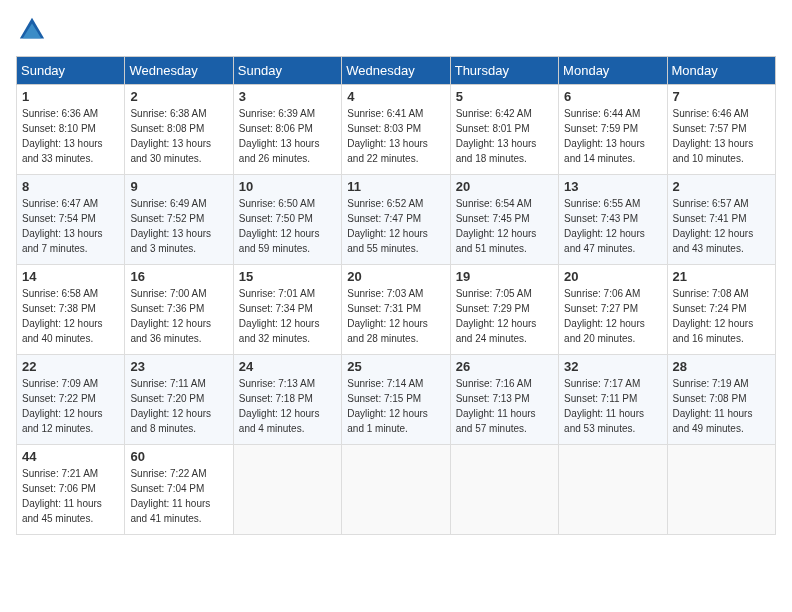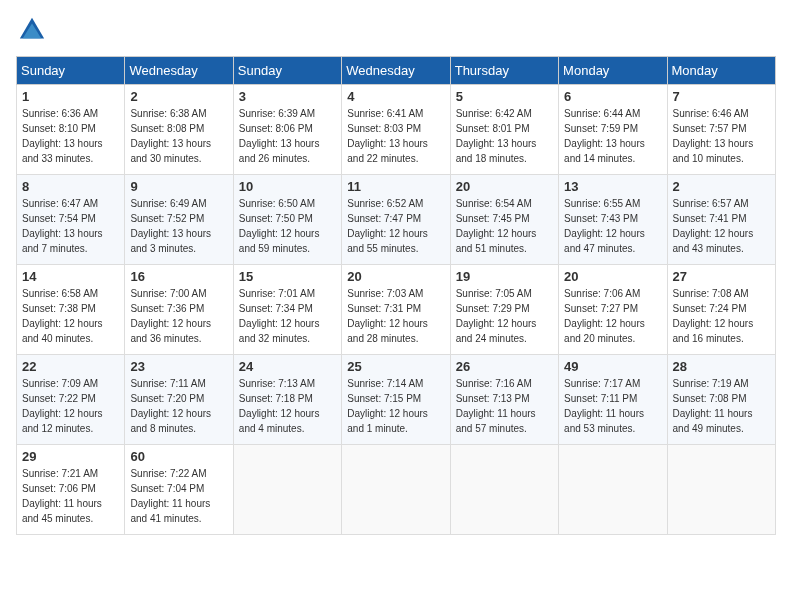--- a/index.html
+++ b/index.html
@@ -286,21 +286,21 @@
       </td>
         <td>
         <span class="day-num">20</span>
         <div class="day-info">
           Sunrise: 7:06 AM<br>
           Sunset: 7:27 PM<br>
           Daylight: 12 hours and 20 minutes.
         </div>
       </td>
         <td>
-        <span class="day-num">27</span>
+        <span class="day-num">21</span>
         <div class="day-info">
           Sunrise: 7:08 AM<br>
           Sunset: 7:24 PM<br>
           Daylight: 12 hours and 16 minutes.
         </div>
       </td>
       </tr>
       <tr>
         <td>
         <span class="day-num">22</span>
@@ -336,39 +336,39 @@
       </td>
         <td>
         <span class="day-num">26</span>
         <div class="day-info">
           Sunrise: 7:16 AM<br>
           Sunset: 7:13 PM<br>
           Daylight: 11 hours and 57 minutes.
         </div>
       </td>
         <td>
-        <span class="day-num">49</span>
+        <span class="day-num">32</span>
         <div class="day-info">
           Sunrise: 7:17 AM<br>
           Sunset: 7:11 PM<br>
           Daylight: 11 hours and 53 minutes.
         </div>
       </td>
         <td>
         <span class="day-num">28</span>
         <div class="day-info">
           Sunrise: 7:19 AM<br>
           Sunset: 7:08 PM<br>
           Daylight: 11 hours and 49 minutes.
         </div>
       </td>
       </tr>
       <tr>
         <td>
-        <span class="day-num">29</span>
+        <span class="day-num">44</span>
         <div class="day-info">
           Sunrise: 7:21 AM<br>
           Sunset: 7:06 PM<br>
           Daylight: 11 hours and 45 minutes.
         </div>
       </td>
         <td>
         <span class="day-num">60</span>
         <div class="day-info">
           Sunrise: 7:22 AM<br>

